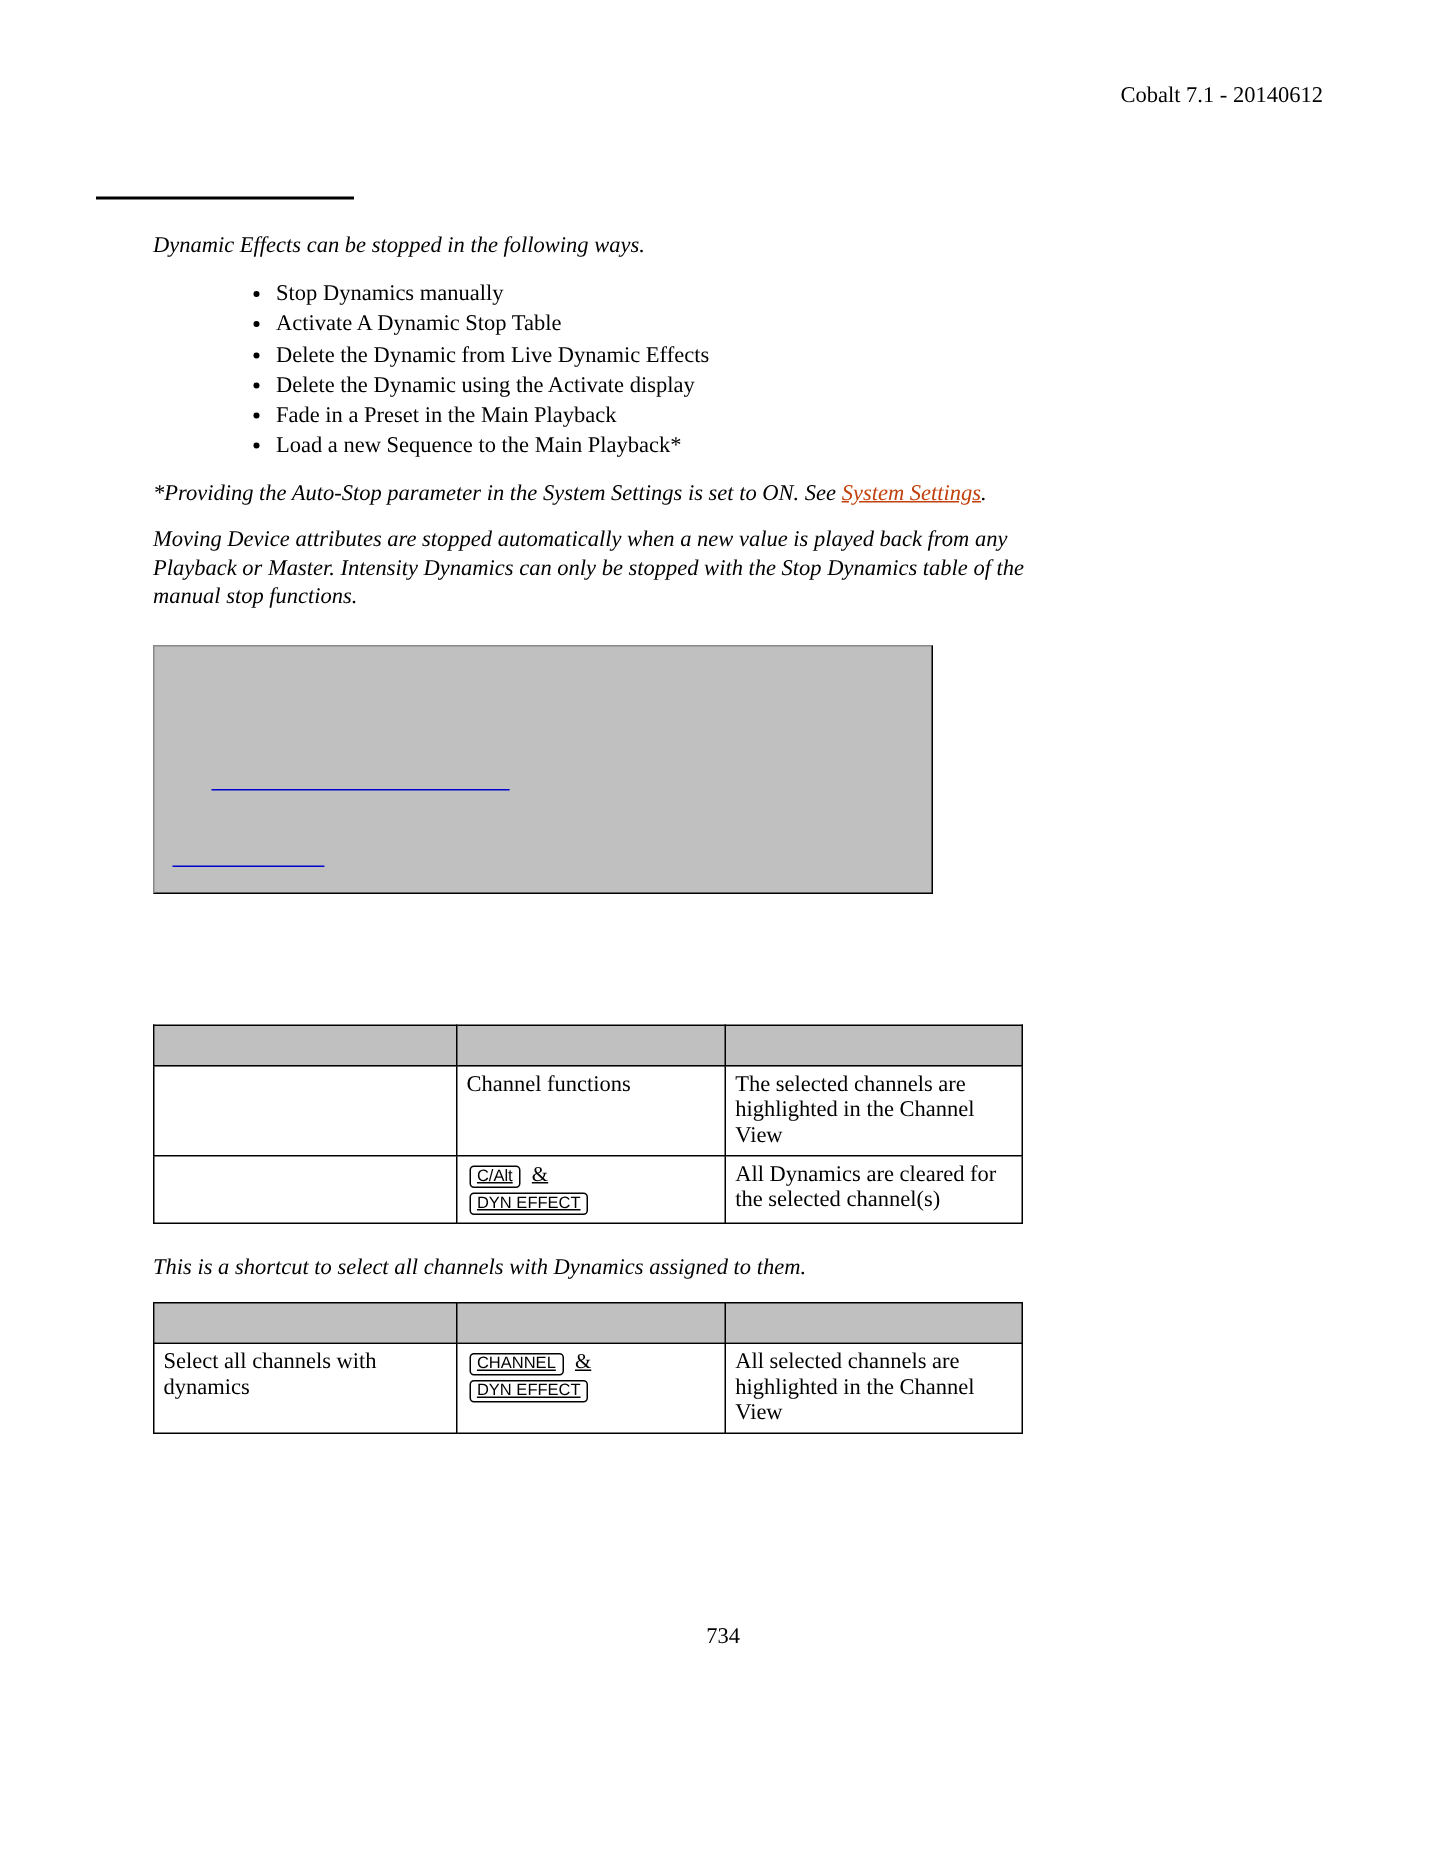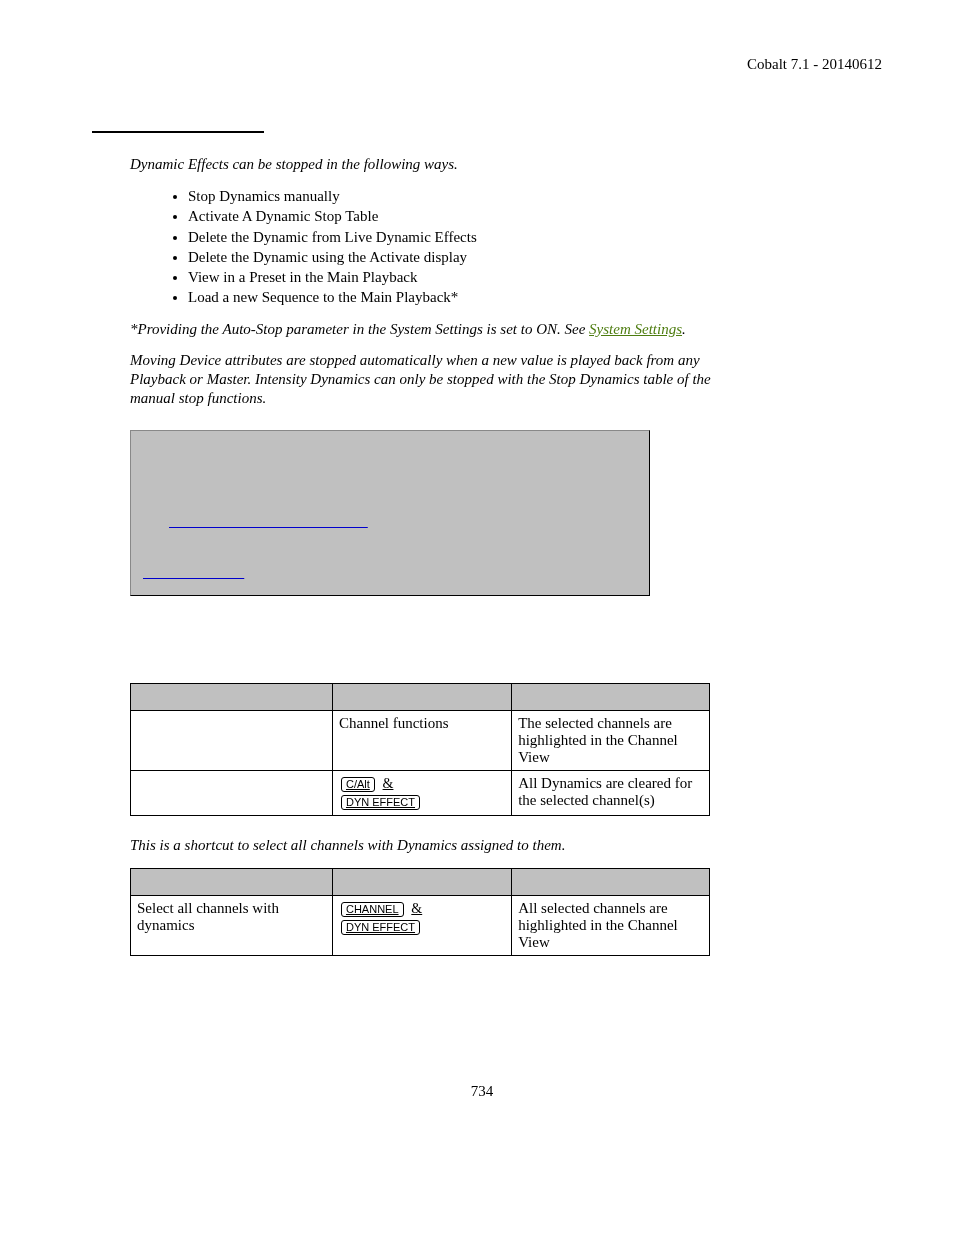--- a/index.html
+++ b/index.html
@@ -9,21 +9,21 @@
     background: #fff;
     font-family: "Times New Roman", Times, serif;
     font-size: 15px;
     color: #000;
   }
   .page {
     width: 954px;
     height: 1235px;
     position: relative;
     box-sizing: border-box;
-    padding: 55px 140px 0 92px;
+    padding: 55px 140px 0 64px;
   }
   .header-right {
     position: absolute;
     top: 56px;
     right: 72px;
     font-size: 15px;
   }
   .page-number {
     position: absolute;
     bottom: 135px;
@@ -48,23 +48,24 @@
     line-height: 1.28;
     font-style: italic;
   }
   ul.bul {
     margin: 0 0 12px 0;
     padding-left: 58px;
     list-style: disc;
   }
   ul.bul li {
     line-height: 1.35;
+    margin-left: 24px;
   }
   a.link {
-    color: #4d7c0f;
+    color: #c2410c;
     text-decoration: underline;
   }
   .grey-box {
     margin-top: 22px;
     width: 520px;
     border: 1px solid #000;
     border-left-color: #888;
     border-top-color: #888;
     background: #c0c0c0;
     padding: 12px 12px 14px 12px;
@@ -141,21 +142,21 @@
 
   <div class="body">
 
     <p class="para">Dynamic Effects can be stopped in the following ways.</p>
 
     <ul class="bul">
       <li>Stop Dynamics manually</li>
       <li>Activate A Dynamic Stop Table</li>
       <li>Delete the Dynamic from Live Dynamic Effects</li>
       <li>Delete the Dynamic using the Activate display</li>
-      <li>View in a Preset in the Main Playback</li>
+      <li>Fade in a Preset in the Main Playback</li>
       <li>Load a new Sequence to the Main Playback*</li>
     </ul>
 
     <p class="para">
       <span>*Providing the Auto-Stop parameter in the System Settings is set to ON. See </span><a href="#" class="link">System Settings</a><span>.</span>
     </p>
 
     <p class="para">Moving Device attributes are stopped automatically when a new value is played back from any Playback or Master. Intensity Dynamics can only be stopped with the Stop Dynamics table of the manual stop functions.</p>
 
     <div class="grey-box">

